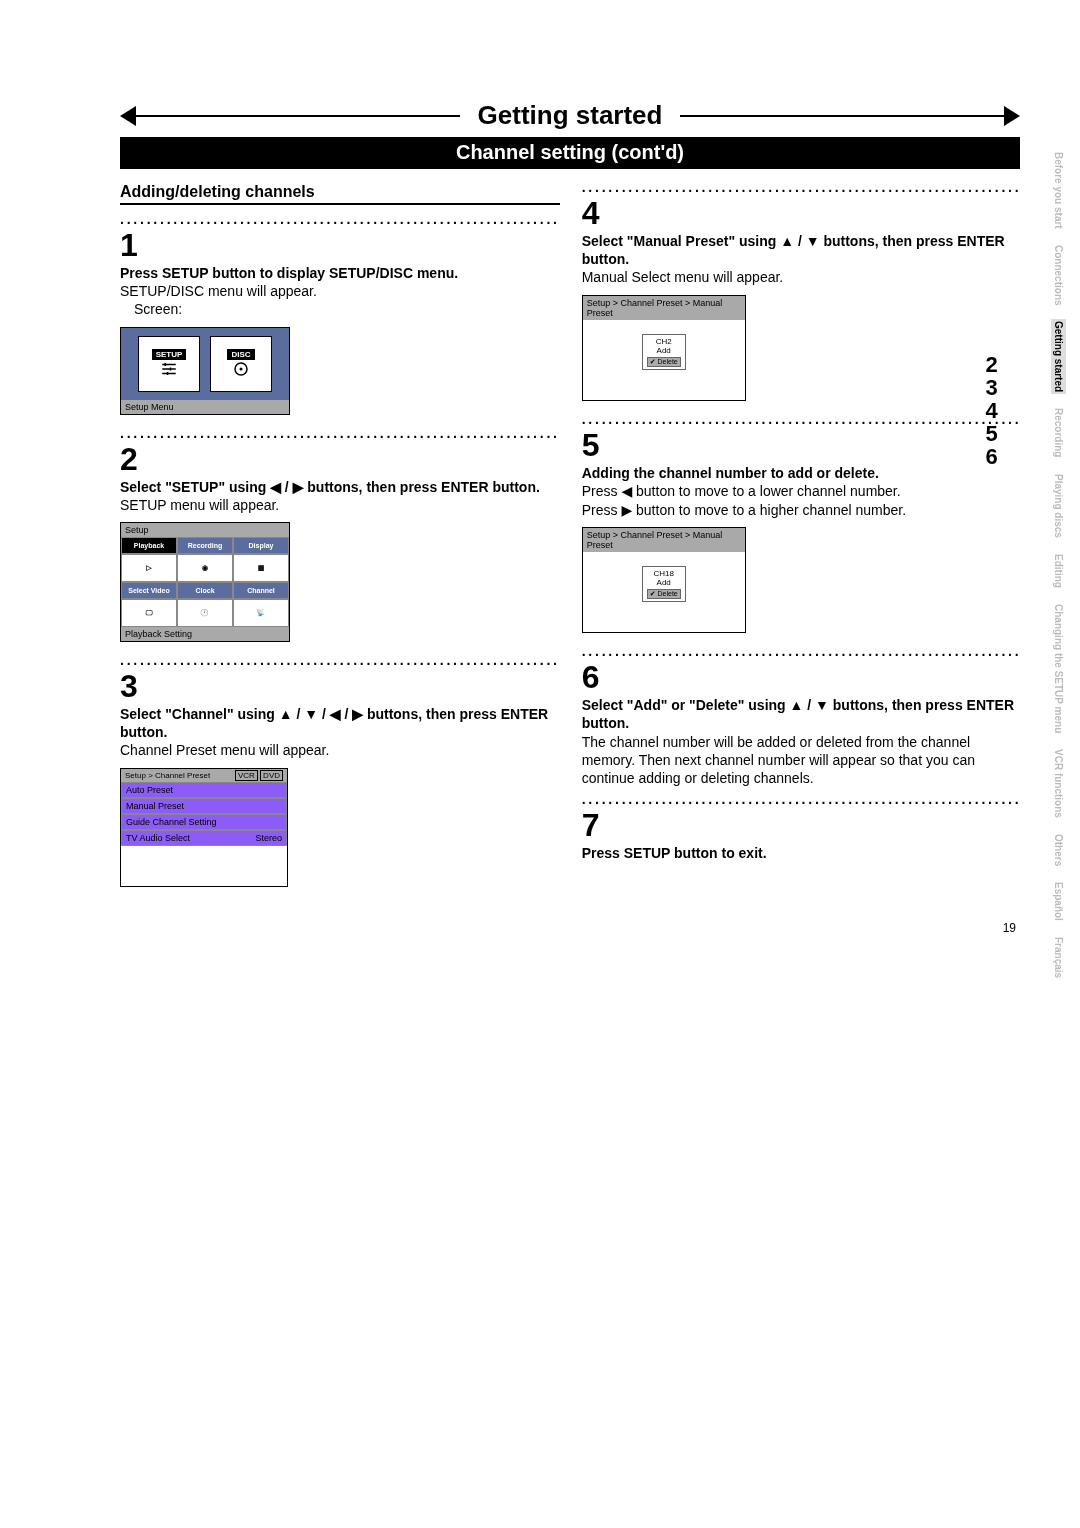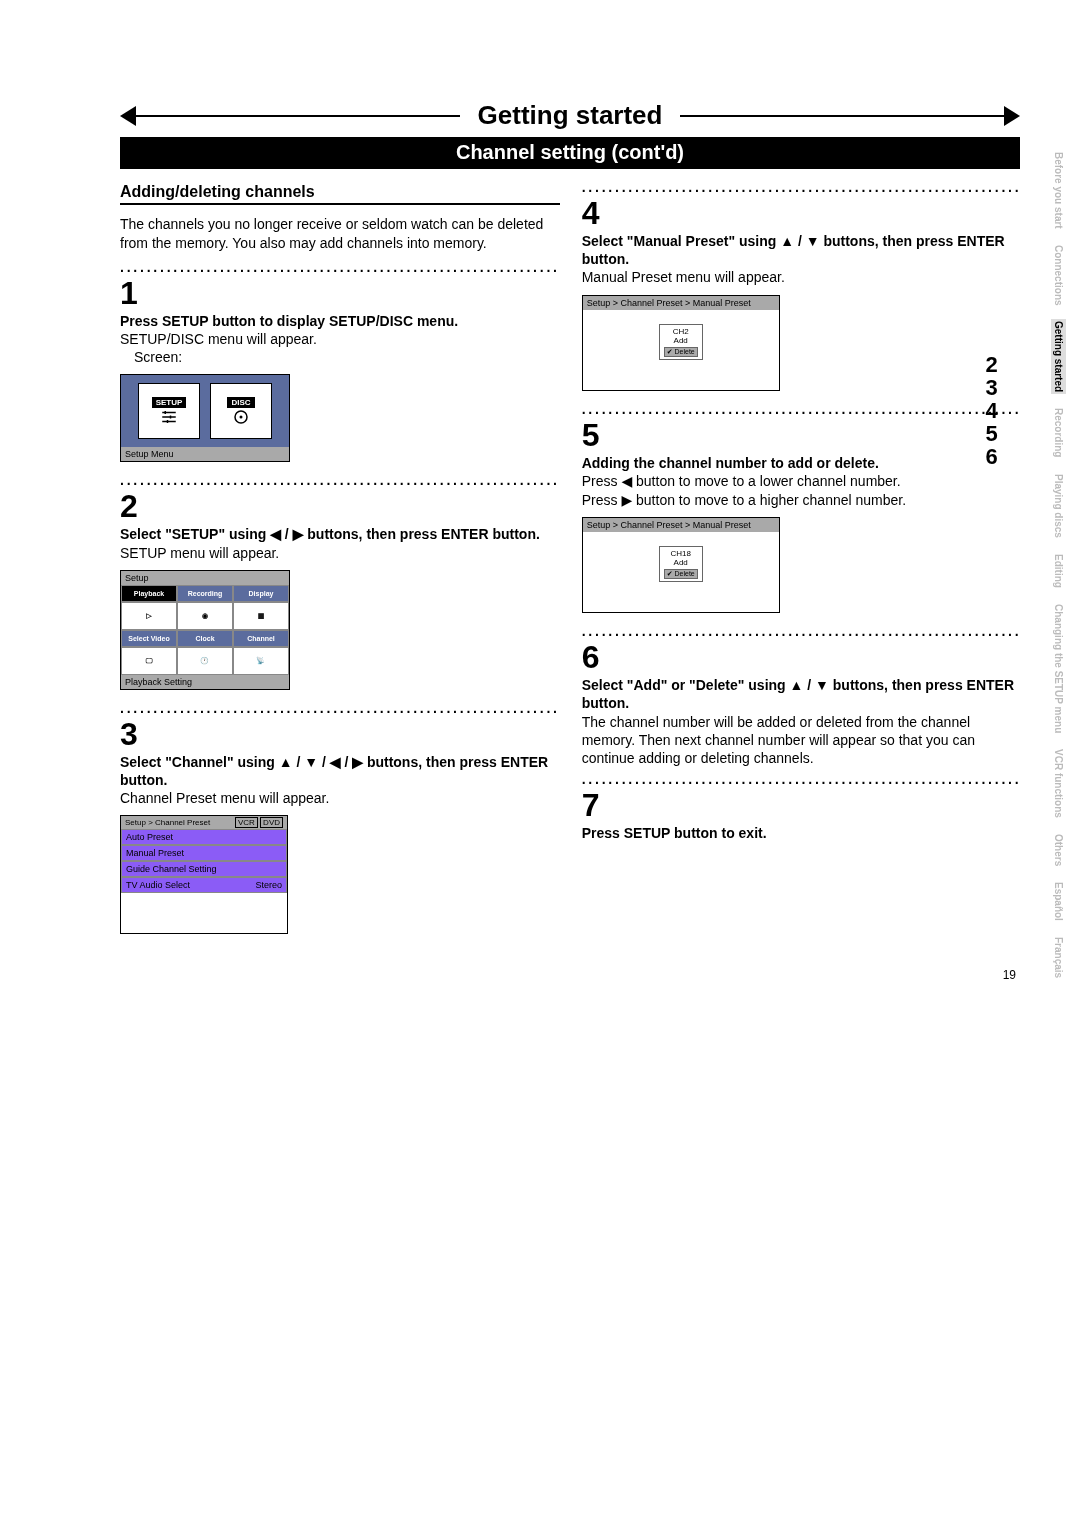--- a/index.html
+++ b/index.html
@@ -92,21 +92,21 @@
   .instr { font-weight: bold; font-size: 14px; line-height: 1.3; }
   .instr-sub { font-size: 14px; line-height: 1.3; }
   .screenshot {
     border: 1px solid #000;
     width: 180px;
     margin: 8px 0 14px 0;
     font-size: 10px;
   }
   .screenshot .top { background: #a9a9a9; padding: 2px 4px; font-size:9px;}
   .screenshot .body { padding: 14px 8px 30px; text-align:center;}
-  .screenshot.small { width: 198px; }
+  .screenshot.small { width: 164px; }
   .setup-box {
     border: 1px solid #000;
     width: 170px;
     margin: 8px 0 14px 0;
     position: relative;
   }
   .setup-box .blue {
     background: #5b6c9e;
     padding: 8px;
     display:flex; gap:10px; justify-content:center;
@@ -199,21 +199,20 @@
   <div class="page-title">Getting started</div>
   <div class="line right"></div>
   <div class="tri-r"></div>
 </div>
 <div class="subtitle-bar">Channel setting (cont'd)</div>
 
 <div class="columns">
 
   <div class="col">
     <div class="section-head">Adding/deleting channels</div>
-    <div class="body-text">The channels you no longer receive or seldom watch can be deleted from the memory. You also may add channels into memory.</div>
 
     <div class="dots"></div>
     <div class="step-num">1</div>
     <div class="instr">Press SETUP button to display SETUP/DISC menu.</div>
     <div class="instr-sub">SETUP/DISC menu will appear.</div>
     <div class="instr-sub" style="padding-left:14px">Screen:</div>
 
     <div class="setup-box">
       <div class="blue">
         <div class="tile">
@@ -290,21 +289,21 @@
           <span>Stereo</span>
         </div>
       <div class="pad"></div>
     </div>
   </div>
 
   <div class="col">
     <div class="dots"></div>
     <div class="step-num">4</div>
     <div class="instr">Select "Manual Preset" using ▲ / ▼ buttons, then press ENTER button.</div>
-    <div class="instr-sub">Manual Preset menu will appear.</div>
+    <div class="instr-sub">Manual Select menu will appear.</div>
 
     <div class="screenshot small">
       <div class="top">Setup &gt; Channel Preset &gt; Manual Preset</div>
       <div class="body">
         <div class="inner-box">
           <div>CH2</div>
           <div>Add</div>
           <div class="del">✔ Delete</div>
         </div>
       </div>

